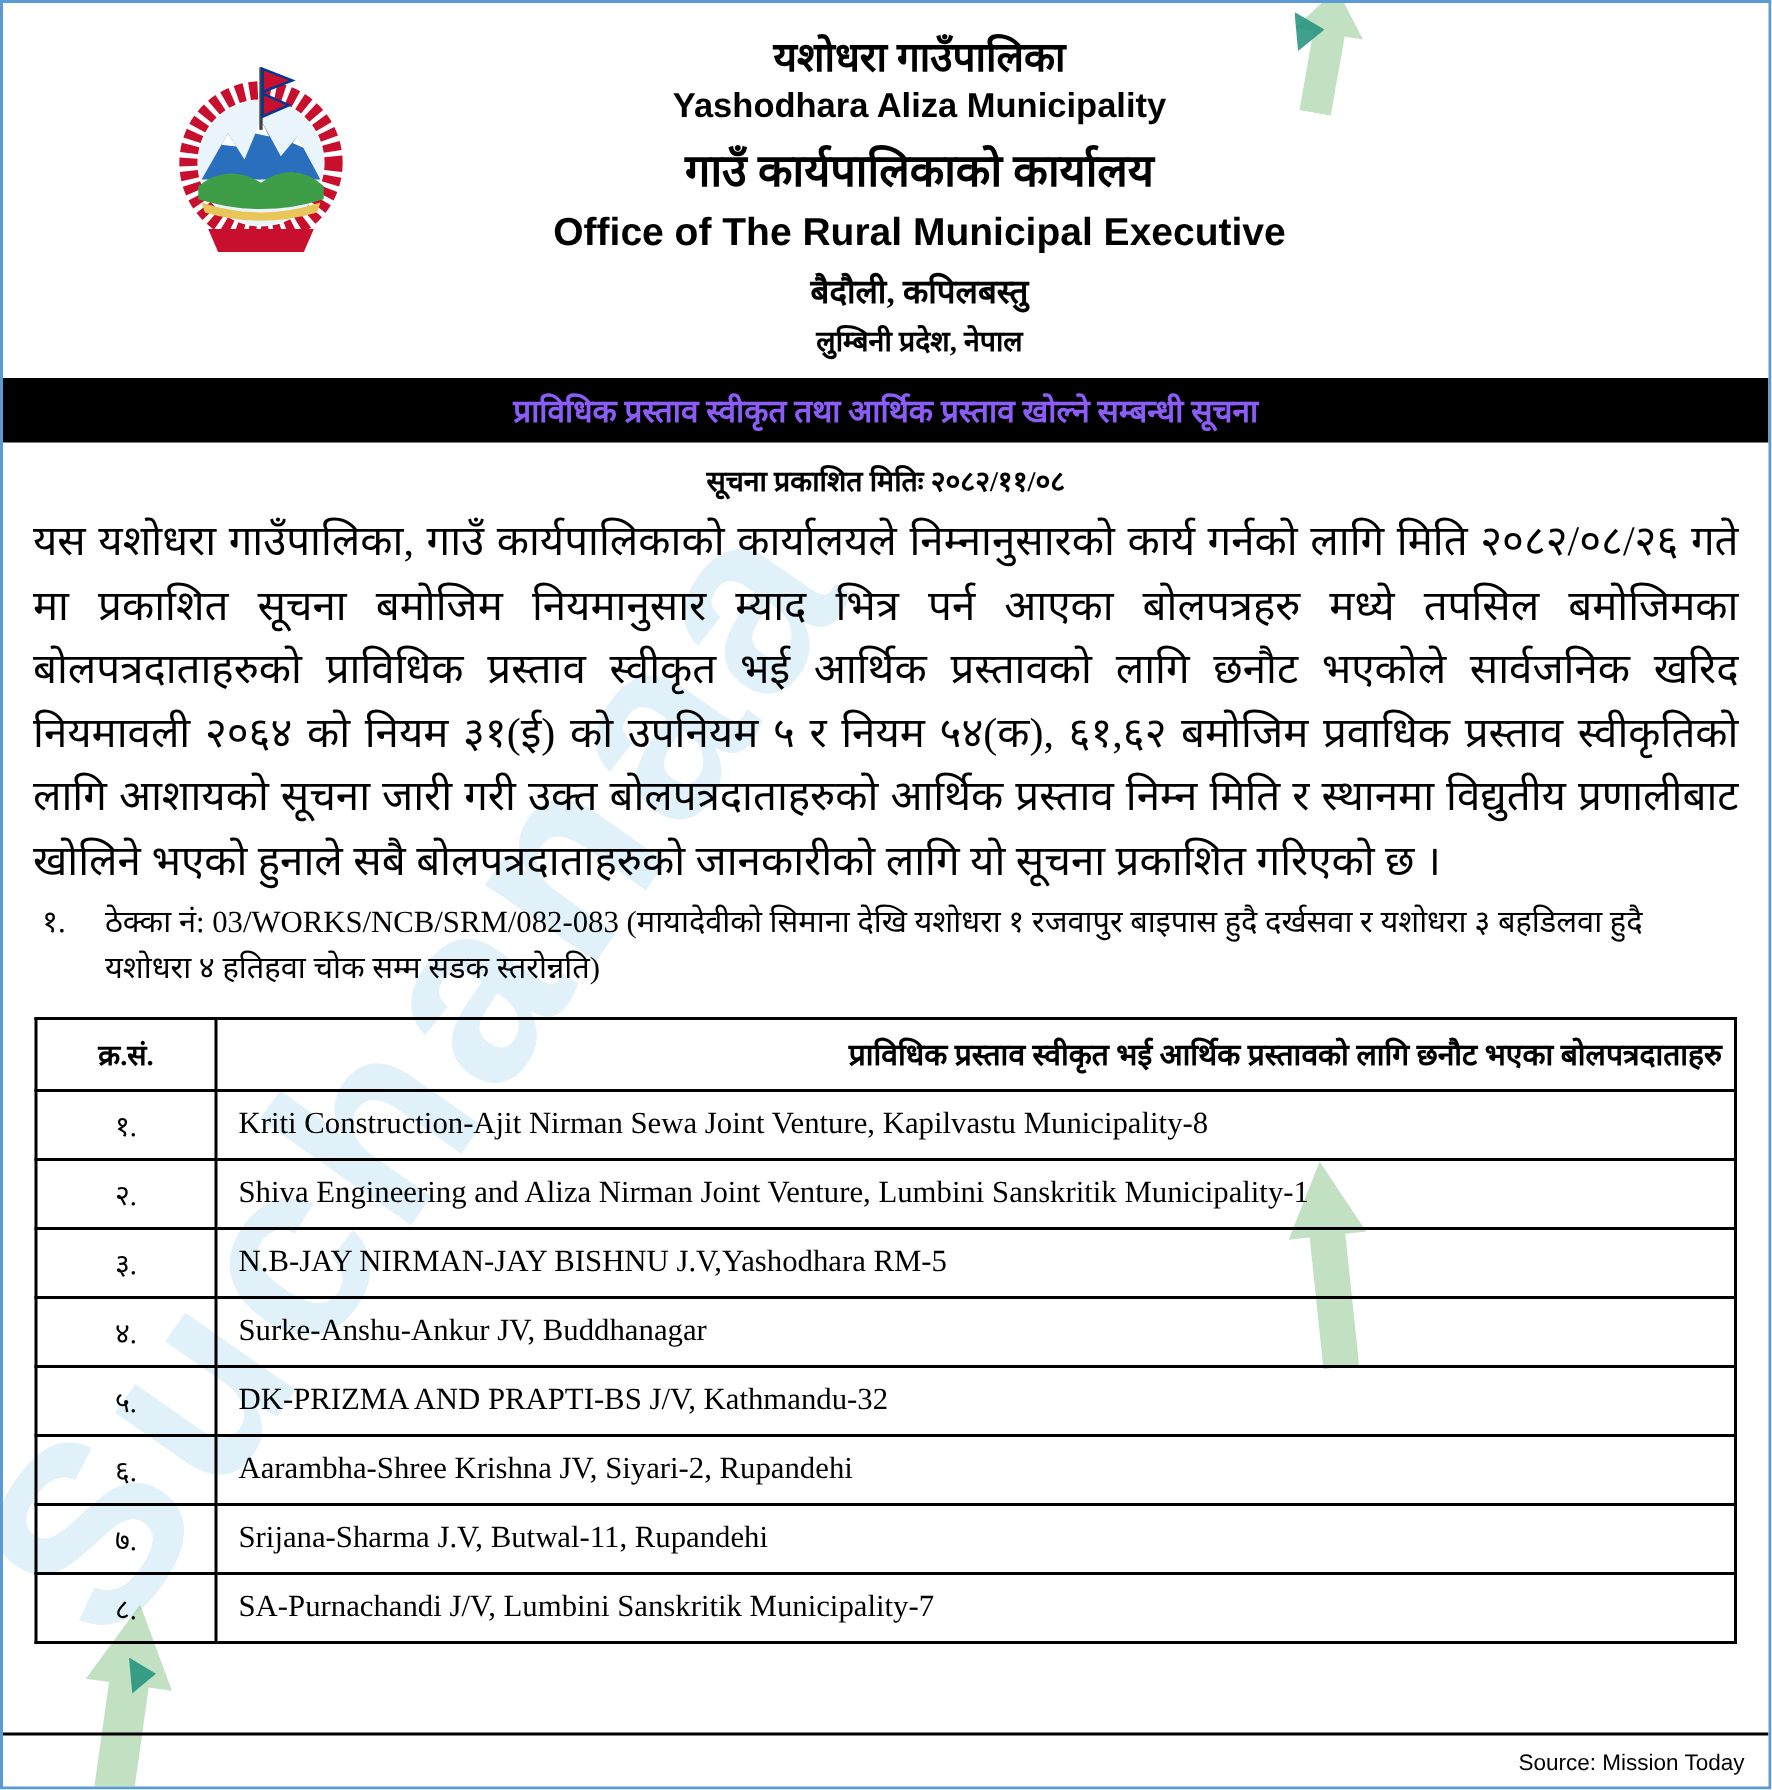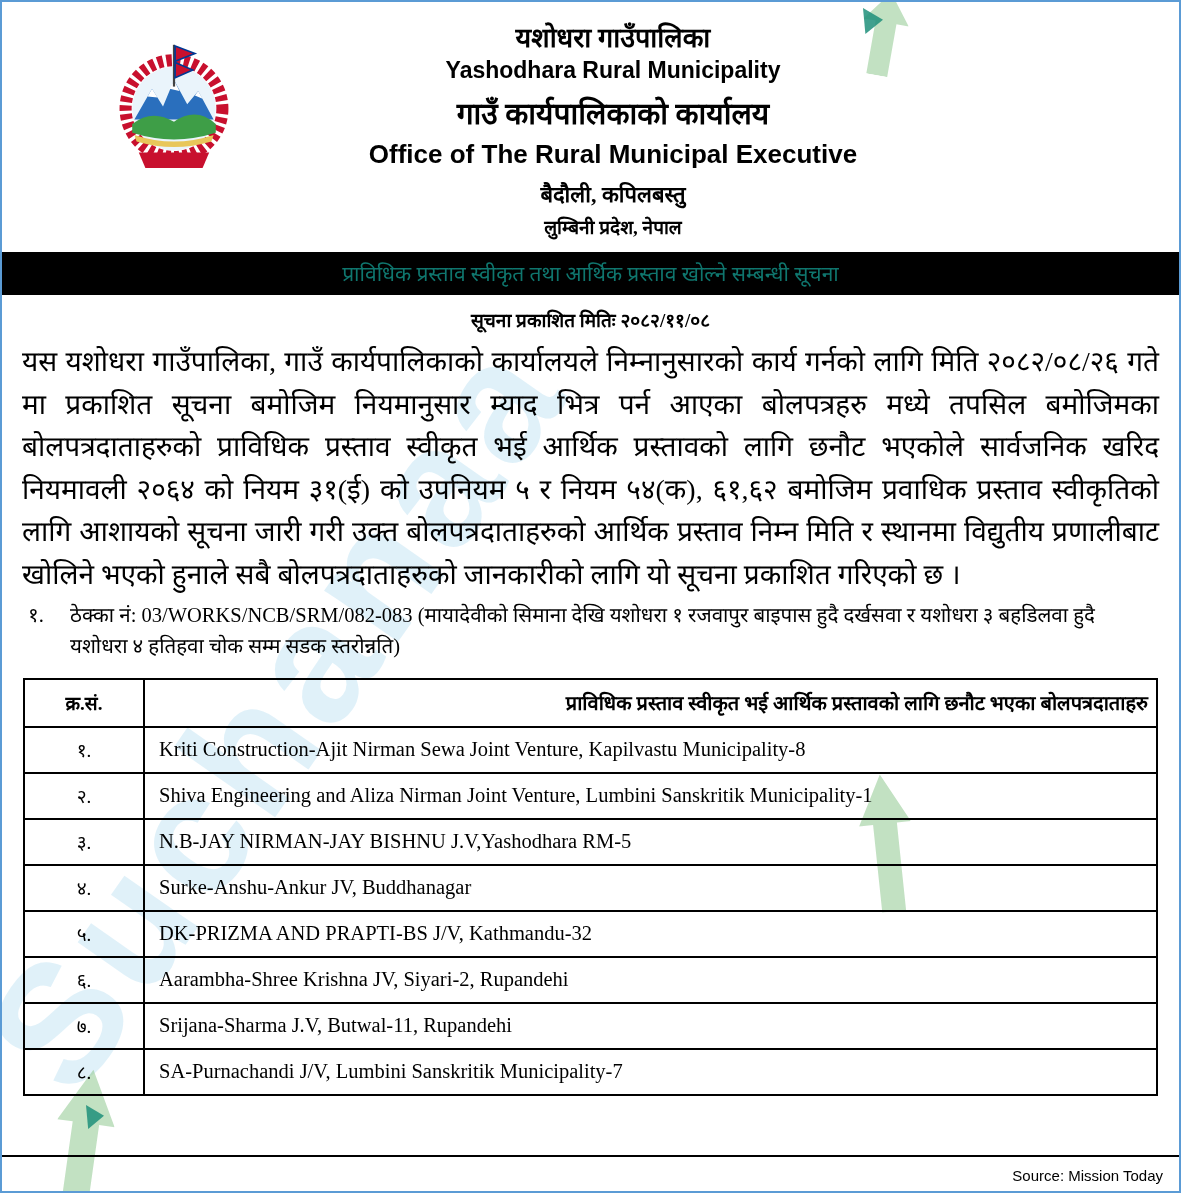--- a/index.html
+++ b/index.html
@@ -63,22 +63,22 @@
   .hl { font-weight: bold; margin-left: 45px; }
   .title-ne  { font-size: 27px; margin-top: 4px; }
   .title-en  { font-family: "Liberation Sans", sans-serif; font-size: 23px; margin-top: 2px; }
   .office-ne { font-size: 30px; margin-top: 8px; }
   .office-en { font-family: "Liberation Sans", sans-serif; font-size: 26px; margin-top: 6px; }
   .addr1 { font-size: 22px; margin-top: 8px; }
   .addr2 { font-size: 19px; margin-top: 6px; }
 
   .banner {
     background: #000;
-    color: #0f766e;
-    font-weight: normal;
+    color: #8b5cf6;
+    font-weight: bold;
     font-size: 21px;
     text-align: center;
     padding: 7px 0 8px;
     margin-top: 12px;
   }
 
   .date-line {
     text-align: center;
     font-weight: bold;
     font-size: 19px;
@@ -163,21 +163,21 @@
           <path d="M24 96 Q60 108 96 96 L94 102 Q60 112 26 102 Z" fill="#e8c65a"></path>
 
           <rect x="59" y="14" width="2" height="38" fill="#444"></rect>
           <path d="M61 15 L79 22 L61 29 Z" fill="#c8102e" stroke="#003893" stroke-width="1.5"></path>
           <path d="M61 30 L77 37 L61 44 Z" fill="#c8102e" stroke="#003893" stroke-width="1.5"></path>
 
           <path d="M28 112 L92 112 L86 126 L34 126 Z" fill="#c8102e"></path>
         </svg>
       </div>
       <div class="hl title-ne">यशोधरा गाउँपालिका</div>
-      <div class="hl title-en">Yashodhara Rural Municipality</div>
+      <div class="hl title-en">Yashodhara Aliza Municipality</div>
       <div class="hl office-ne">गाउँ कार्यपालिकाको कार्यालय</div>
       <div class="hl office-en">Office of The Rural Municipal Executive</div>
       <div class="hl addr1">बैदौली, कपिलबस्तु</div>
       <div class="hl addr2">लुम्बिनी प्रदेश, नेपाल</div>
     </header>
 
     <div class="banner">प्राविधिक प्रस्ताव स्वीकृत तथा आर्थिक प्रस्ताव खोल्ने सम्बन्धी  सूचना</div>
 
     <div class="date-line">सूचना प्रकाशित मितिः २०८२/११/०८</div>
 

